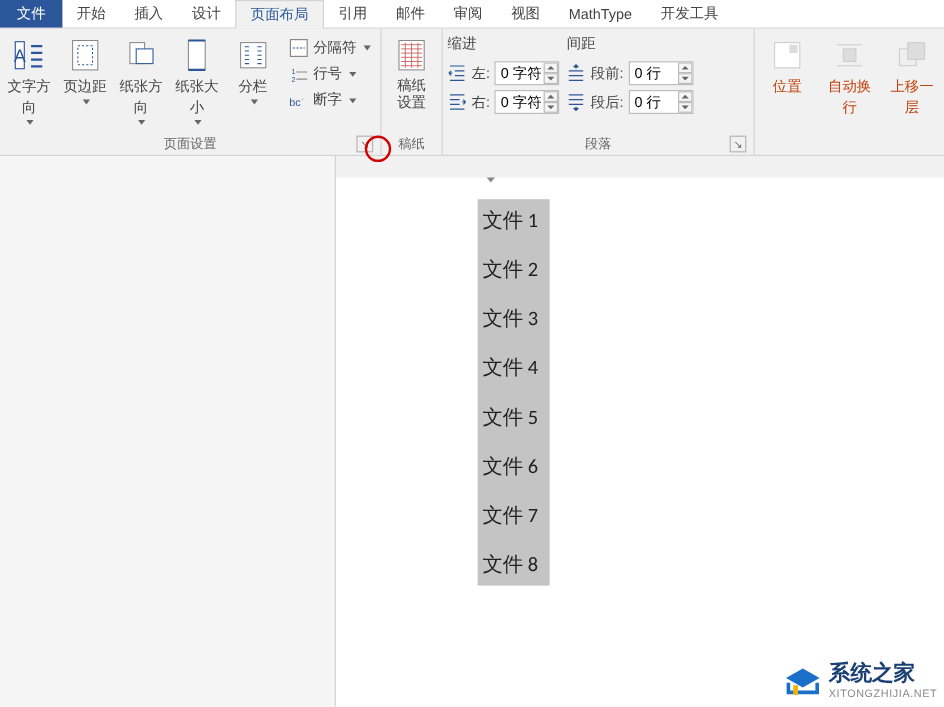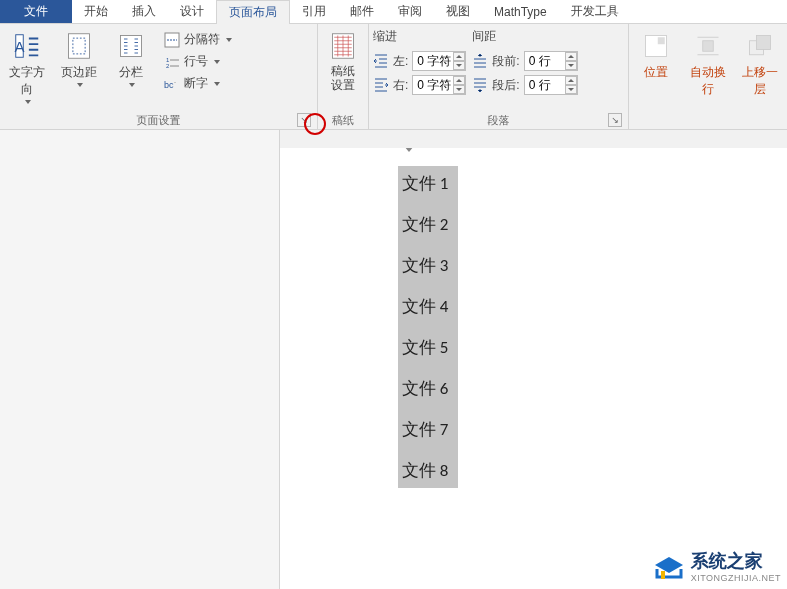--- a/index.html
+++ b/index.html
@@ -21,21 +21,21 @@
     font-size: 12px;
   }
   .tab {
     padding: 3px 12px;
     color: #444;
     cursor: pointer;
   }
   .tab.file {
     background: #2b579a;
     color: #fff;
-    padding: 3px 24px;
+    padding: 3px 14px;
   }
   .tab.active {
     background: #f1f1f1;
     color: #2b579a;
     border-top: 1px solid #d4d4d4;
     border-left: 1px solid #d4d4d4;
     border-right: 1px solid #d4d4d4;
   }
   
   .ribbon {
@@ -247,20 +247,40 @@
               <rect x="4" y="2" width="24" height="28" fill="#fff" stroke="#888"></rect>
               <rect x="9" y="7" width="14" height="18" fill="none" stroke="#2b579a" stroke-dasharray="2 2"></rect>
             </svg>
         </div>
         <span>页边距</span>
         <span class="triangle-down"></span>
       </div>
       <div class="bigbtn">
         <div class="big-icon">
           <svg viewBox="0 0 32 32" width="28" height="28">
+              <rect x="6" y="4" width="14" height="20" fill="#fff" stroke="#888"></rect>
+              <rect x="12" y="10" width="16" height="14" fill="#fff" stroke="#2b579a"></rect>
+            </svg>
+        </div>
+        <span>纸张方向</span>
+        <span class="triangle-down"></span>
+      </div>
+      <div class="bigbtn">
+        <div class="big-icon">
+          <svg viewBox="0 0 32 32" width="28" height="28">
+              <rect x="8" y="2" width="16" height="28" fill="#fff" stroke="#888"></rect>
+              <path d="M8 2 L24 2 M8 30 L24 30" stroke="#2b579a" stroke-width="2"></path>
+            </svg>
+        </div>
+        <span>纸张大小</span>
+        <span class="triangle-down"></span>
+      </div>
+      <div class="bigbtn">
+        <div class="big-icon">
+          <svg viewBox="0 0 32 32" width="28" height="28">
               <rect x="4" y="4" width="24" height="24" fill="#fff" stroke="#888"></rect>
               <path d="M8 8 L12 8 M8 12 L12 12 M8 16 L12 16 M8 20 L12 20 M8 24 L12 24 M20 8 L24 8 M20 12 L24 12 M20 16 L24 16 M20 20 L24 20 M20 24 L24 24" stroke="#2b579a"></path>
             </svg>
         </div>
         <span>分栏</span>
         <span class="triangle-down"></span>
       </div>
       <div class="small-list">
         <div class="smallbtn">
           <span class="small-icon">

